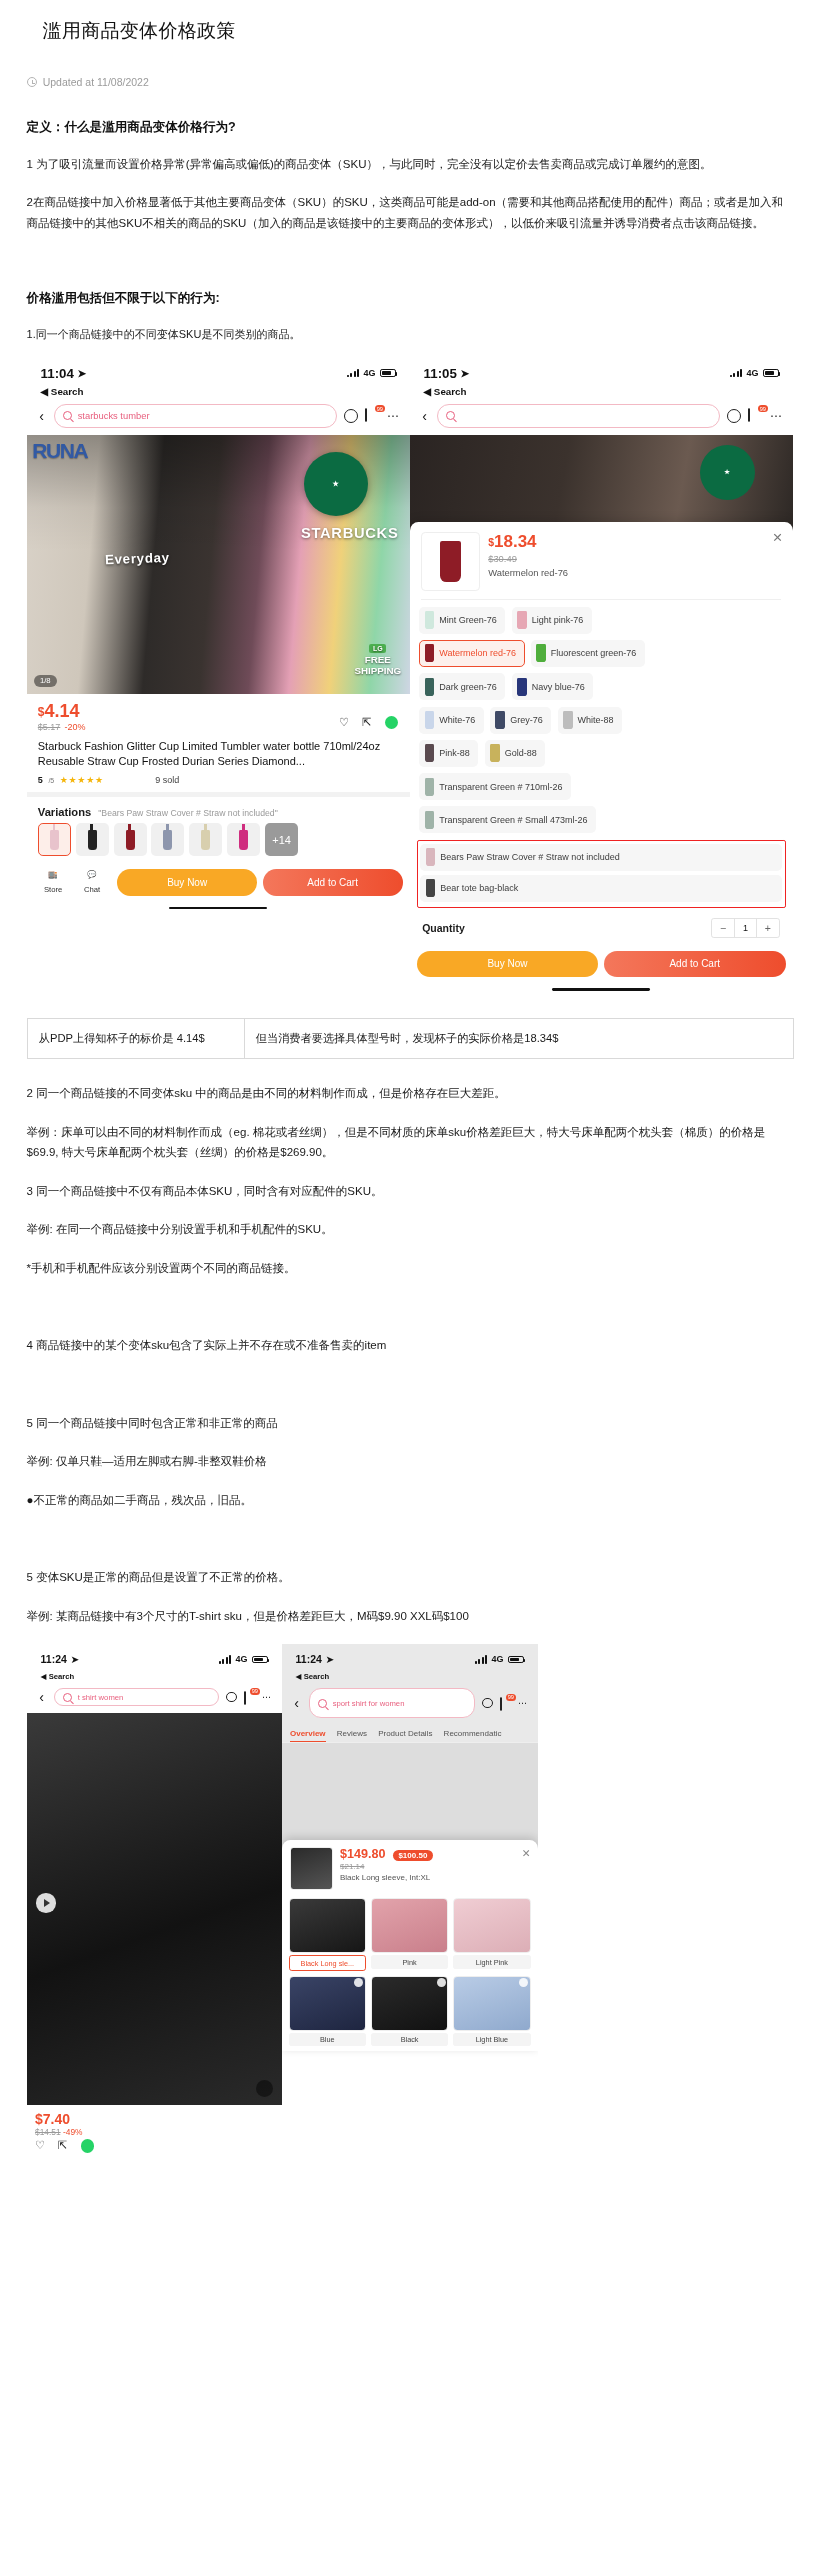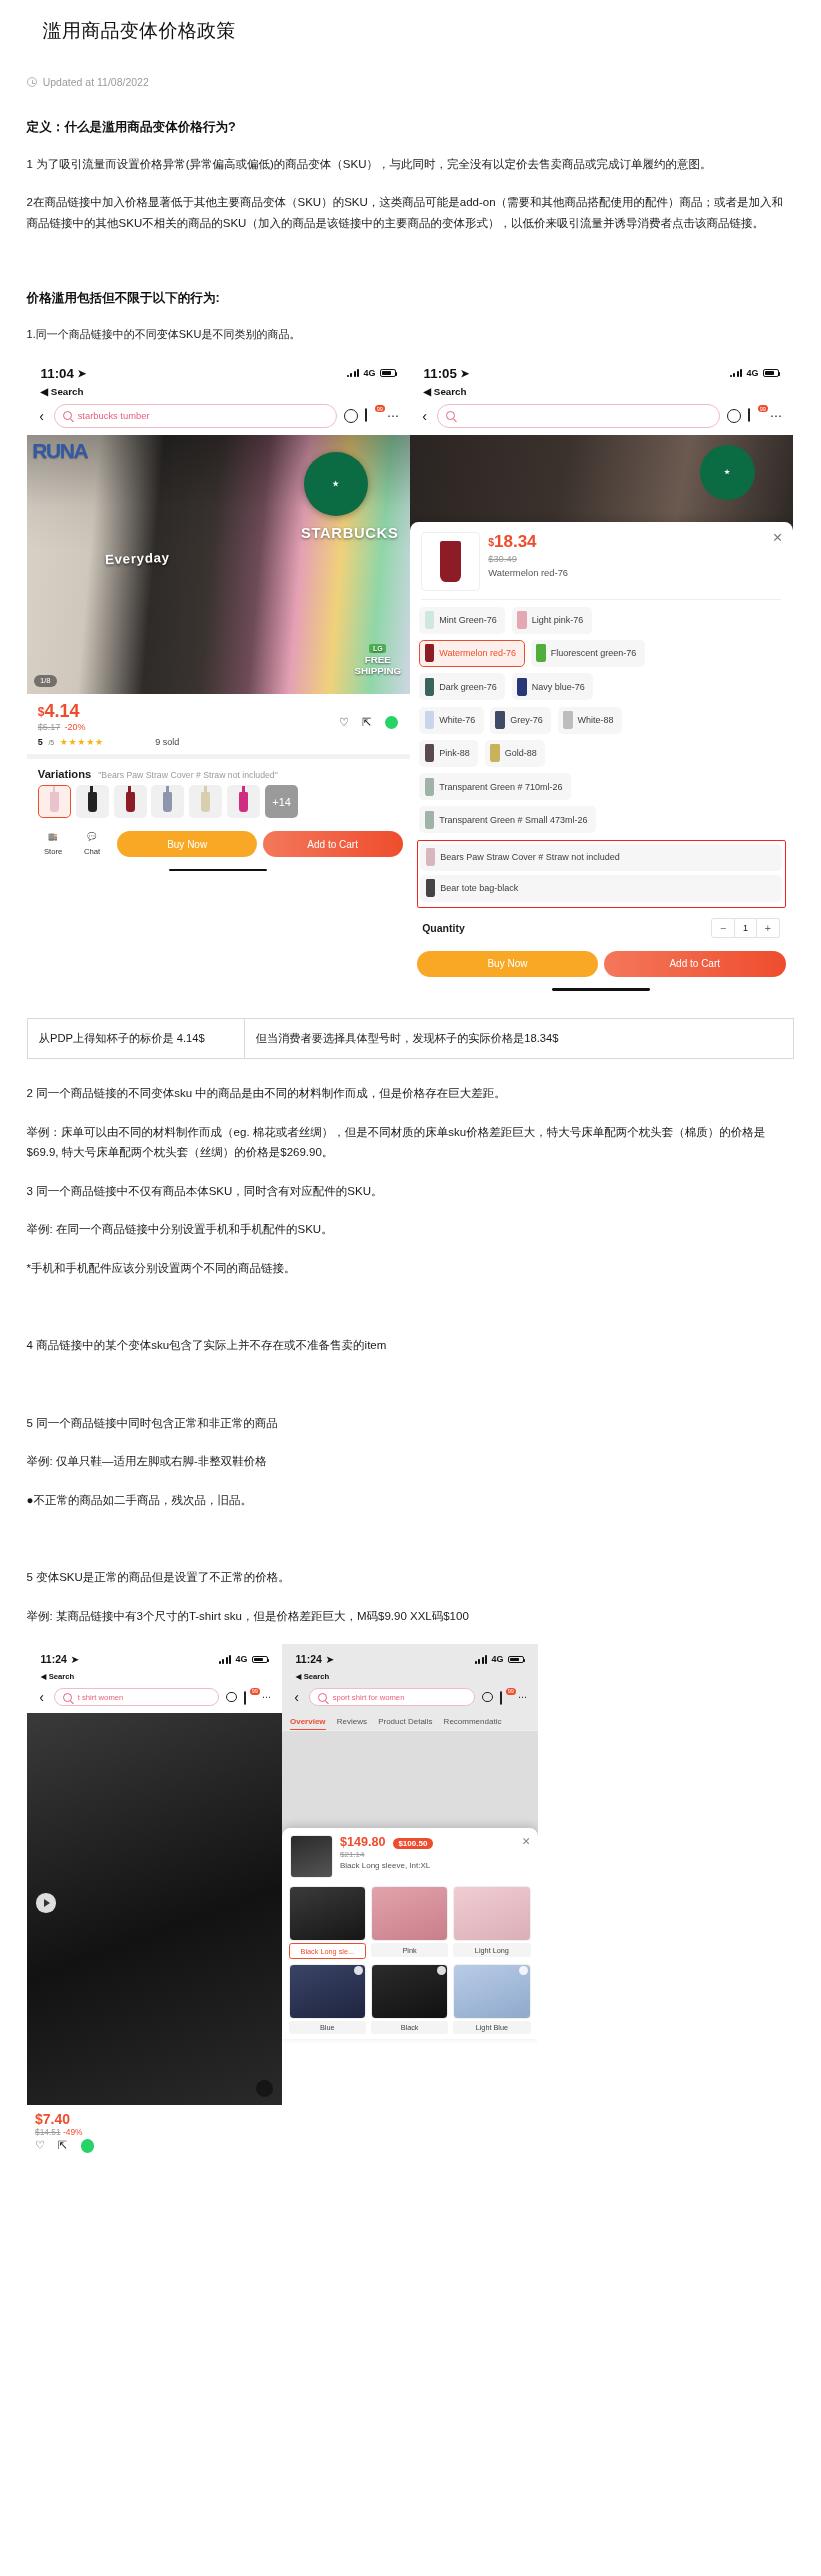--- a/index.html
+++ b/index.html
@@ -321,20 +321,21 @@
               <s>$5.17</s><span class="off">-20%</span>
             </div>
           </div>
           <div class="act-icons">
             <span class="heart">♡</span>
             <span class="share">⇱</span>
             <span class="wa"></span>
           </div>
         </div>
       </div>
+      <div class="title-txt">Starbuck Fashion Glitter Cup Limited Tumbler water bottle 710ml/24oz Reusable Straw Cup Frosted Durian Series Diamond...</div>
       <div class="rating-row">
         <span class="nm">5</span>
           <span class="sub">/5</span>
         <span class="stars">★★★★★</span>
         <span class="sold">9 sold</span>
       </div>
       <div class="grey-sep"></div>
       <div class="var-head">
         <b>Variations</b>
         <span>"Bears Paw Straw Cover # Straw not included"</span>
@@ -637,21 +638,21 @@
           <span class="batt">
               <i></i>
             </span>
         </span>
       </div>
       <div class="backrow" style="font-size:7.7px;background:#e9e9e9">
         ◀ <span>Search</span>
       </div>
       <div class="searchrow" style="background:#e9e9e9">
         <span class="chev">‹</span>
-        <div class="searchbox" style="height:18px;font-size:7.7px">
+        <div class="searchbox" style="height:30px;font-size:7.7px">
           <span class="mag"></span>
           <span>sport shirt for women</span>
         </div>
         <span class="iconset">
           <span class="circ-icon" style="width:10.5px;height:10.5px"></span>
           <span class="cart-icon" style="width:11.2px;height:10.5px">
             <span class="body" style="width:9.8px;height:7.7px"></span>
             <span class="badge">99</span>
           </span>
           <span class="dots" style="font-size:9px">⋯</span>
@@ -681,21 +682,21 @@
             <div class="swcell sel">
               <div class="swimg" style="background:linear-gradient(160deg,#3a3a3a,#161616)"></div>
               <div class="swlbl">Black Long sle...</div>
             </div>
             <div class="swcell">
               <div class="swimg" style="background:linear-gradient(160deg,#e2a3ab,#c97f8b)"></div>
               <div class="swlbl">Pink</div>
             </div>
             <div class="swcell">
               <div class="swimg" style="background:linear-gradient(160deg,#f0cdd3,#dcaeb6)"></div>
-              <div class="swlbl">Light Long</div>
+              <div class="swlbl">Light Pink</div>
             </div>
             <div class="swcell">
               <div class="swimg" style="background:linear-gradient(160deg,#3a4466,#1e2540)"></div>
               <div class="swlbl">Blue</div>
               <span class="swchk"></span>
             </div>
             <div class="swcell">
               <div class="swimg" style="background:linear-gradient(160deg,#2b2b2b,#111)"></div>
               <div class="swlbl">Black</div>
               <span class="swchk"></span>

